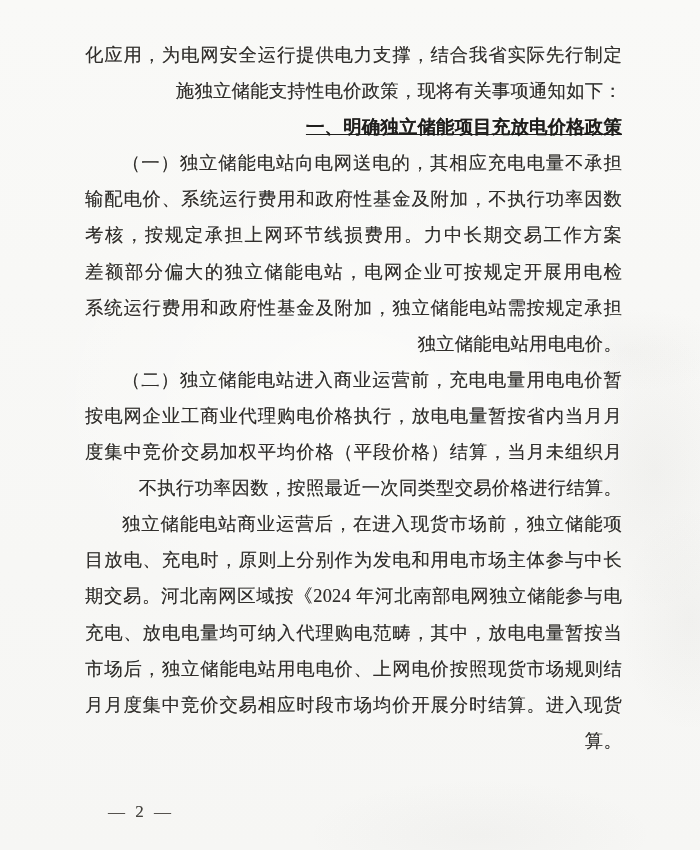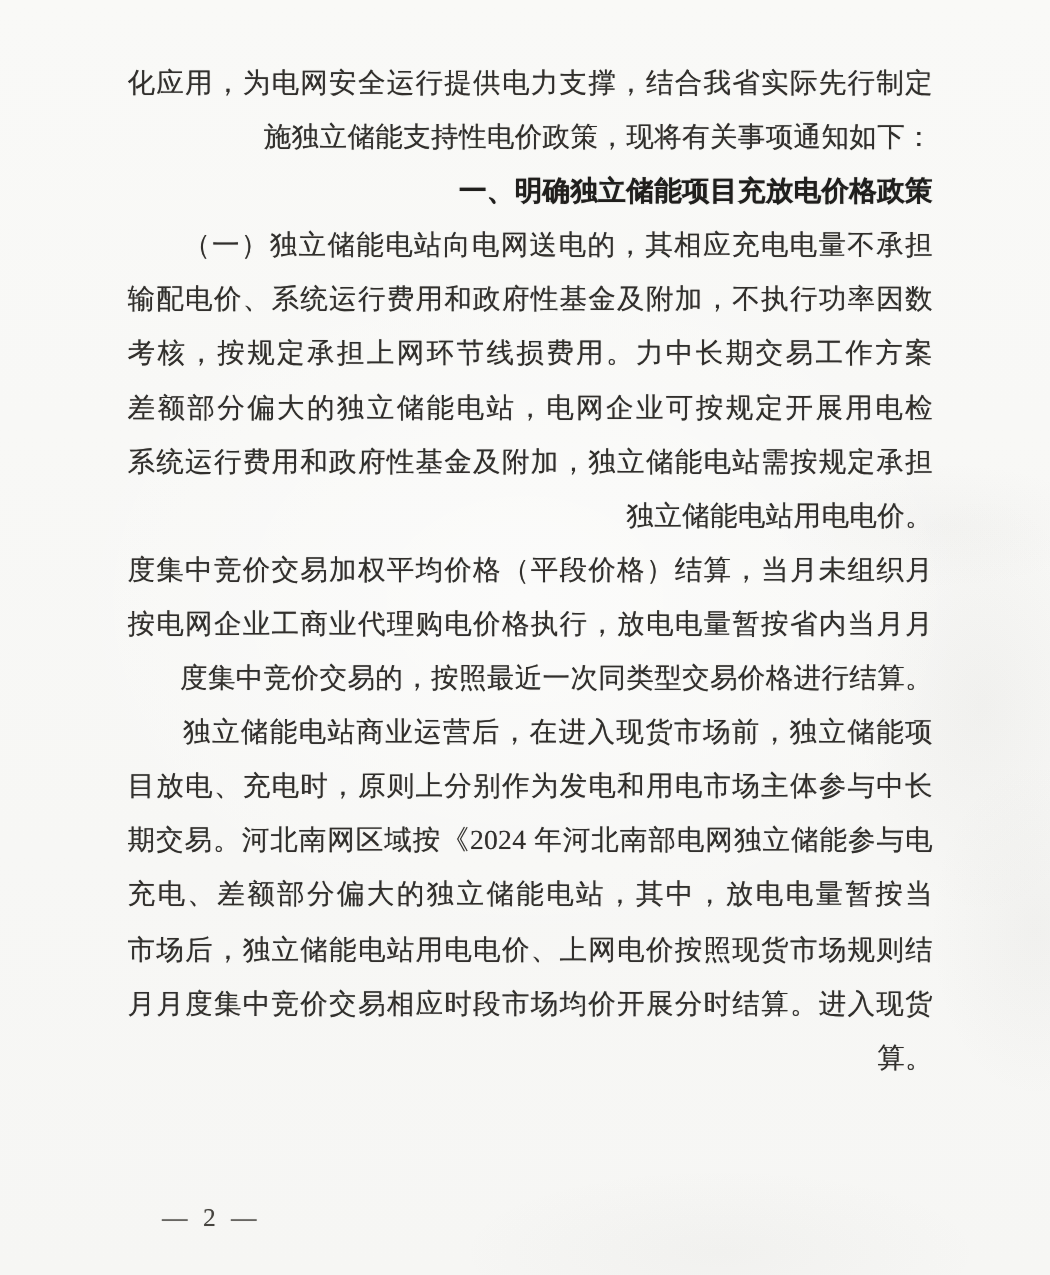--- a/index.html
+++ b/index.html
@@ -42,20 +42,21 @@
   }
   .line.justify {
     text-align: justify;
     text-align-last: justify;
   }
   .line.bold {
     font-family: "Liberation Sans", "DejaVu Sans", sans-serif;
     font-weight: 700;
     color: #201f1d;
     text-shadow: 0 0 0.6px rgba(32,31,29,0.7);
+    text-decoration: underline;
   }
   .footer {
     position: absolute;
     left: 108px;
     top: 798px;
     font-size: 17px;
     line-height: 28px;
     letter-spacing: 3px;
     color: #46443f;
     text-shadow: 0 0 0.5px rgba(70,68,63,0.5);
@@ -69,25 +70,26 @@
 
   <div class="line justify">化应用，为电网安全运行提供电力支撑，结合我省实际先行制定实</div>
       <div class="line">施独立储能支持性电价政策，现将有关事项通知如下：</div>
       <div class="line indent bold">一、明确独立储能项目充放电价格政策</div>
       <div class="line indent justify">（一）独立储能电站向电网送电的，其相应充电电量不承担</div>
       <div class="line justify">输配电价、系统运行费用和政府性基金及附加，不执行功率因数</div>
       <div class="line justify">考核，按规定承担上网环节线损费用。力中长期交易工作方案</div>
       <div class="line justify">差额部分偏大的独立储能电站，电网企业可按规定开展用电检查，</div>
       <div class="line justify">系统运行费用和政府性基金及附加，独立储能电站需按规定承担</div>
       <div class="line">独立储能电站用电电价。</div>
+      <div class="line indent justify">（二）独立储能电站进入商业运营前，充电电量用电电价暂</div>
+      <div class="line justify">按电网企业工商业代理购电价格执行，放电电量暂按省内当月月</div>
       <div class="line justify">度集中竞价交易加权平均价格（平段价格）结算，当月未组织月</div>
-      <div class="line justify">按电网企业工商业代理购电价格执行，放电电量暂按省内当月月</div>
-      <div class="line">度集中竞价交易的，按照最近一次同类型交易价格进行结算。</div>
+      <div class="line">不执行功率因数，按照最近一次同类型交易价格进行结算。</div>
       <div class="line indent justify">独立储能电站商业运营后，在进入现货市场前，独立储能项</div>
       <div class="line justify">目放电、充电时，原则上分别作为发电和用电市场主体参与中长</div>
       <div class="line justify">期交易。河北南网区域按《2024 年河北南部电网独立储能参与电</div>
-      <div class="line justify">充电、差额部分偏大的独立储能电站，其中，放电电量暂按当</div>
+      <div class="line justify">充电、放电电量均可纳入代理购电范畴，其中，放电电量暂按当</div>
       <div class="line justify">市场后，独立储能电站用电电价、上网电价按照现货市场规则结</div>
       <div class="line justify">月月度集中竞价交易相应时段市场均价开展分时结算。进入现货</div>
       <div class="line">算。</div>
     </div>
   <div class="footer">— 2 —</div>
 </div>
 
 </body></html>

